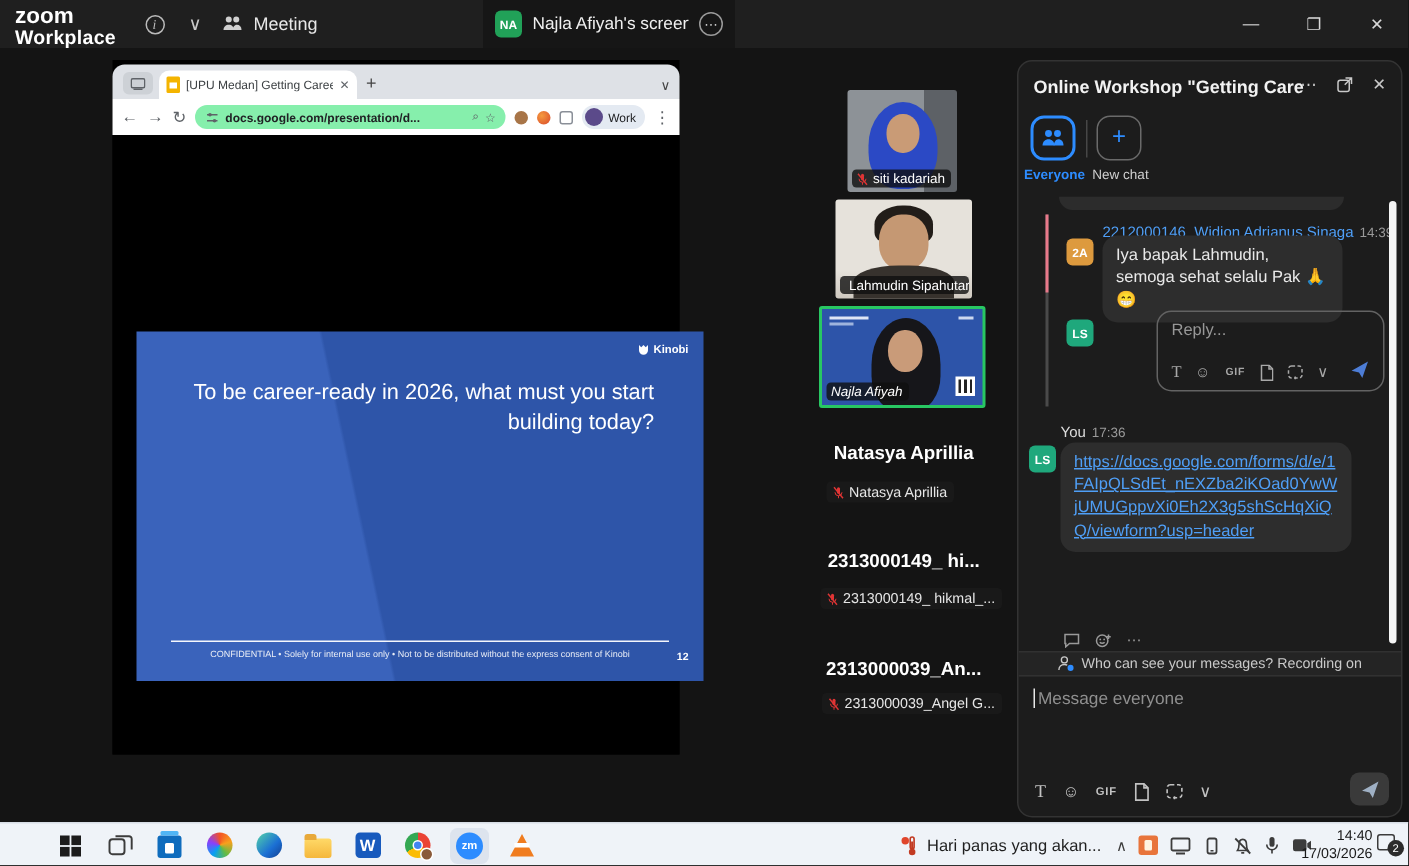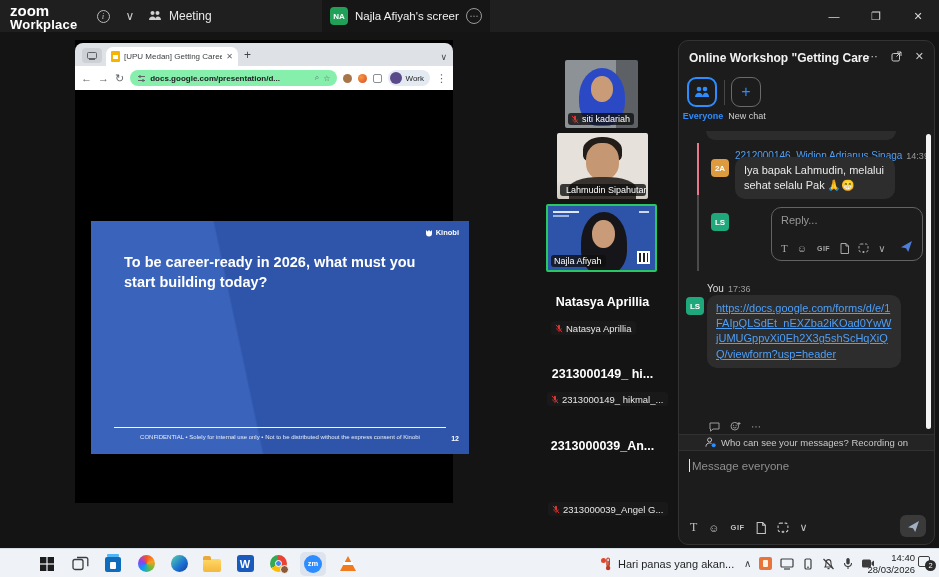--- a/index.html
+++ b/index.html
@@ -37,38 +37,38 @@
   .omnibox { flex:1; height:16px; background:#86efac; border-radius:8px; display:flex; align-items:center; gap:4px; padding:0 7px; min-width:0; }
   .omnibox .url { font-size:8px; color:#202124; font-weight:600; white-space:nowrap; overflow:hidden; flex:1; }
   .omnibox .g { font-size:8px; color:#5f6368; flex:none; }
   .ext { width:9px; height:9px; border-radius:50%; flex:none; }
   .work-chip { height:16px; background:#e4eaf2; border-radius:8px; display:flex; align-items:center; gap:3px; padding:0 6px 0 2px; flex:none; }
   .work-avatar { width:12px; height:12px; border-radius:50%; background:#5b4a8a; }
   .work-chip .wt { font-size:8px; color:#202124; }
   .browser-black { position:absolute; left:0; top:50px; width:100%; height:413px; background:#000; }
   .slide { position:absolute; left:16px; top:131px; width:100%; height:233px; background:linear-gradient(78deg,#3a63bb 0%,#3a63bb 40%,#2e55a9 40.5%,#2e55a9 100%); overflow:hidden; }
   .kinobi { position:absolute; right:10px; top:7px; display:flex; align-items:center; gap:3px; color:#fff; font-size:7.5px; font-weight:700; }
-  .slide-title { position:absolute; left:50%; top:32px; transform:translateX(-50%); width:312px; text-align:left; color:#fff; font-size:14.5px; font-weight:700; line-height:1.35; }
+  .slide-title { position:absolute; left:50%; top:32px; transform:translateX(-50%); width:312px; text-align:right; color:#fff; font-size:14.5px; font-weight:400; line-height:1.35; }
   .slide-rule { position:absolute; left:6%; bottom:26px; width:88%; border-top:1.5px solid rgba(255,255,255,.95); }
   .slide-footer { position:absolute; left:0; bottom:14px; width:100%; text-align:center; color:#e8ecf5; font-size:6px; }
   .slide-page { position:absolute; right:10px; bottom:12px; color:#fff; font-size:7px; font-weight:700; }
 
   
   .ptile { position:absolute; overflow:hidden; border-radius:2px; }
   .plabel { position:absolute; left:3px; bottom:3px; background:rgba(15,15,15,.8); border-radius:3px; padding:1px 4px 1px 3px; display:flex; align-items:center; gap:3px; color:#fff; font-size:9px; white-space:nowrap; max-width:95%; overflow:hidden; }
   .pname { position:absolute; color:#fff; font-weight:700; font-size:12.5px; text-align:center; white-space:nowrap; }
   .plabel-free { position:absolute; background:rgba(25,25,25,.9); border-radius:3px; padding:1.5px 5px 1.5px 4px; display:flex; align-items:center; gap:3px; color:#e6e6e6; font-size:9.5px; white-space:nowrap; }
   .v-siti { left:565px; top:60px; width:73px; height:68px; background:linear-gradient(90deg,#8d9297 70%,#5d6166 70%); }
   .v-siti .hijab { position:absolute; left:14px; top:8px; width:46px; height:58px; background:#2b49c5; border-radius:50% 50% 42% 42%; }
   .v-siti .face { position:absolute; left:26px; top:16px; width:22px; height:26px; background:#c99b76; border-radius:48%; }
   .v-lah { left:557px; top:133px; width:91px; height:66px; background:linear-gradient(180deg,#e6e2db 72%,#cfc9c0 100%); }
   .v-lah .hair { position:absolute; left:26px; top:4px; width:39px; height:26px; background:#221d19; border-radius:48% 48% 30% 30%; }
   .v-lah .face { position:absolute; left:29px; top:10px; width:33px; height:37px; background:#c59873; border-radius:45%; }
   .v-lah .body { position:absolute; left:12px; top:44px; width:67px; height:24px; background:#37322d; border-radius:45% 45% 0 0; }
-  .v-naj { left:546px; top:204px; width:111px; height:68px; background:#2d54a9; border:2px solid #28c763; }
+  .v-naj { left:546px; top:204px; width:111px; height:68px; background:#2d54a9; border:2px solid #28c763;font-style:italic; }
   .v-naj .deck1 { position:absolute; left:5px; top:5px; width:26px; height:2px; background:#dfe6f5; }
   .v-naj .deck2 { position:absolute; left:5px; top:9px; width:16px; height:1.5px; background:#9fb4dd; }
   .v-naj .deck3 { position:absolute; right:6px; top:5px; width:10px; height:2px; background:#cdd8ef; }
   .v-naj .qr { position:absolute; right:5px; bottom:6px; width:13px; height:13px; background:#fff; }
   .v-naj .qr:after { content:""; position:absolute; inset:2px; background:repeating-linear-gradient(90deg,#222 0 2px,#fff 2px 4px); }
   .v-naj .hijab { position:absolute; left:33px; top:6px; width:46px; height:62px; background:#16161a; border-radius:50% 50% 38% 38%; }
   .v-naj .face { position:absolute; left:44px; top:14px; width:23px; height:28px; background:#c99b79; border-radius:48%; }
 
   
   .chat { position:absolute; left:678px; top:40px; width:257px; height:505px; background:#1c1c1c; border:1px solid #333; border-radius:10px; overflow:hidden; }
@@ -290,21 +290,21 @@
     <svg width="8" height="9" viewBox="0 0 12 13">
         <rect x="4.5" y="1" width="3" height="6.5" rx="1.5" fill="#e03535"></rect>
         <path d="M2.5 6a3.5 3.5 0 0 0 7 0" stroke="#e03535" stroke-width="1" fill="none"></path>
         <line x1="6" y1="9.5" x2="6" y2="12" stroke="#e03535" stroke-width="1"></line>
         <line x1="1.5" y1="1" x2="10.5" y2="12" stroke="#e03535" stroke-width="1.4"></line>
       </svg>
     <span>2313000149_ hikmal_...</span>
   </div>
 
   <div class="pname" style="left:545px;top:439px;width:115px;">2313000039_An...</div>
-  <div class="plabel-free" style="left:548px;top:462px;margin-top:40px;">
+  <div class="plabel-free" style="left:548px;top:462px;">
     <svg width="8" height="9" viewBox="0 0 12 13">
         <rect x="4.5" y="1" width="3" height="6.5" rx="1.5" fill="#e03535"></rect>
         <path d="M2.5 6a3.5 3.5 0 0 0 7 0" stroke="#e03535" stroke-width="1" fill="none"></path>
         <line x1="6" y1="9.5" x2="6" y2="12" stroke="#e03535" stroke-width="1"></line>
         <line x1="1.5" y1="1" x2="10.5" y2="12" stroke="#e03535" stroke-width="1.4"></line>
       </svg>
     <span>2313000039_Angel G...</span>
   </div>
 
   <div class="chat">
@@ -338,21 +338,21 @@
     <div class="msgs">
       <div class="partial-bubble"></div>
       <div class="threadline">
           <div class="pink"></div>
         </div>
 
       <div class="m1-head">
         <span class="sender-blue">2212000146_Widion Adrianus Sinaga</span><span class="msg-time">14:39</span>
       </div>
       <div class="av av-2a">2A</div>
-      <div class="bubble bubble1">Iya bapak Lahmudin, melalui sehat selalu Pak 🙏😁</div>
+      <div class="bubble bubble1">Iya bapak Lahmudin, semoga sehat selalu Pak 🙏😁</div>
 
       <div class="av av-ls-reply">LS</div>
       <div class="replybox">
         <div class="ph">Reply...</div>
         <div class="mini-toolbar">
           <span class="tT">T</span>
           <span>☺</span>
           <span class="gif">GIF</span>
           <svg width="9" height="11" viewBox="0 0 9 11">
               <path d="M1 .5h5L8.5 3v7.5h-7.5z" fill="none" stroke="#a8a8a8"></path>
@@ -507,21 +507,21 @@
           <line x1="5" y1="9.5" x2="5" y2="12" stroke="#3c3c3c" stroke-width="1.1"></line>
         </svg>
       <svg width="14" height="11" viewBox="0 0 14 11">
           <rect x="1" y="1.5" width="9" height="8" rx="1.5" fill="#3c3c3c"></rect>
           <path d="M10.5 4.2 13 2.5v6L10.5 6.8z" fill="#3c3c3c"></path>
         </svg>
     </div>
 
     <div class="clock">
       <div>14:40</div>
-      <div>28/03/2026</div>
+      <div>17/03/2026</div>
     </div>
 
     <div class="notif">
       <span class="sq"></span>
       <span class="badge">2</span>
     </div>
   </div>
 
 </div>
 

